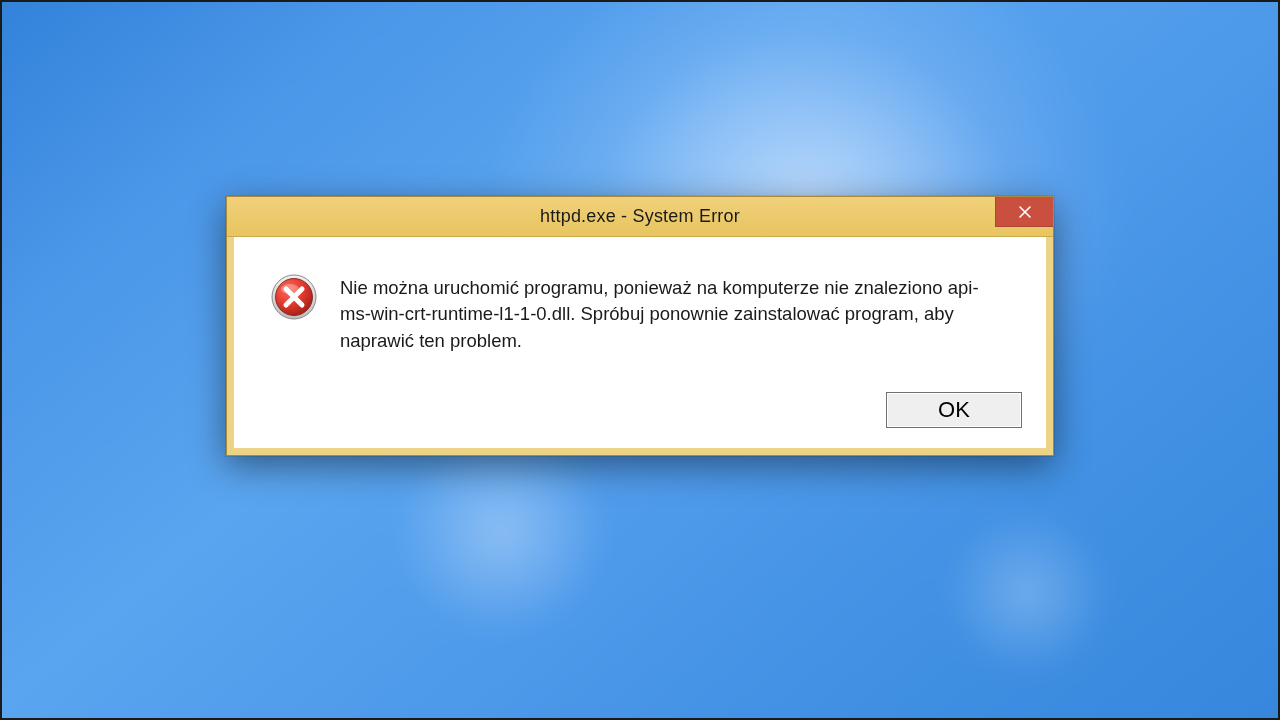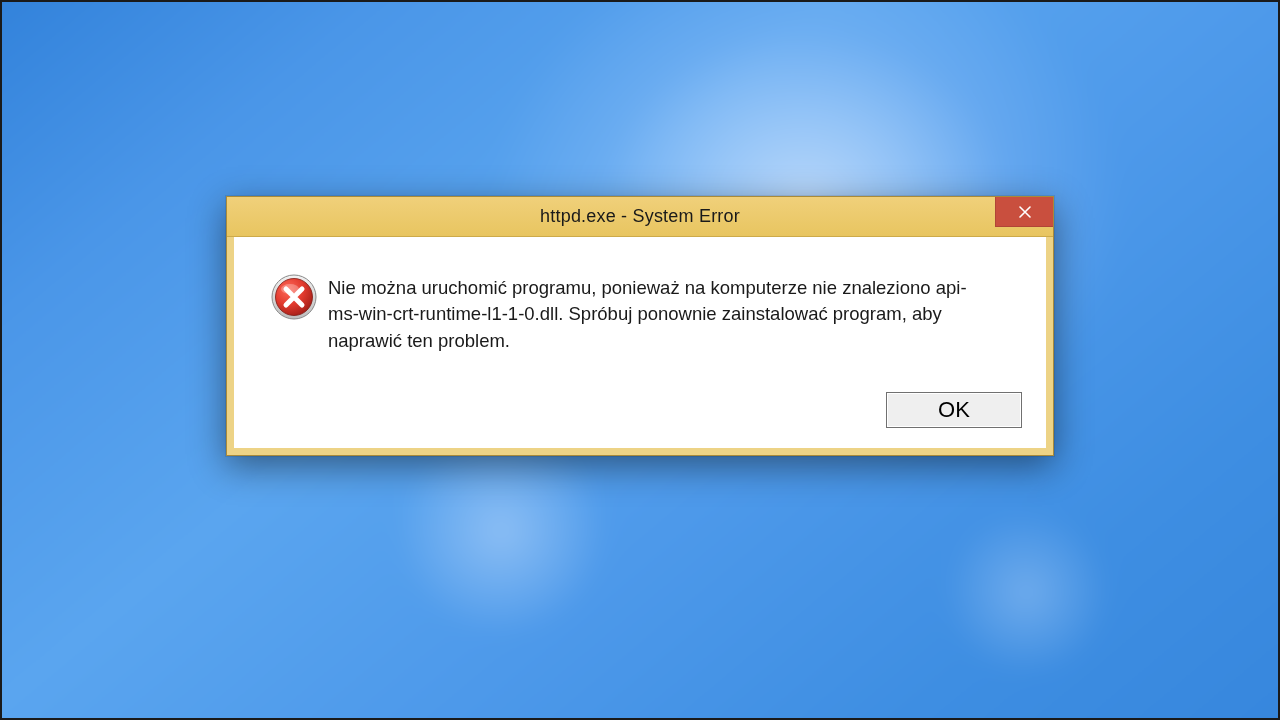--- a/index.html
+++ b/index.html
@@ -62,21 +62,21 @@
       justify-content: center;
       cursor: pointer;
       border-left: 1px solid rgba(0,0,0,0.12);
       border-bottom: 1px solid rgba(0,0,0,0.12);
     }
     .close-btn svg { width: 12px; height: 12px; display: block; }
     .dialog-body {
       background: #ffffff;
       padding: 34px 36px 24px 36px;
       display: flex;
-      gap: 10px;
+      gap: 22px;
       align-items: flex-start;
       border: 7px solid #edd386;
       border-top: none;
       border-bottom: none;
     }
     .error-icon {
       width: 48px; height: 48px; flex-shrink: 0;
       margin-top: 2px;
     }
     .error-icon svg { width: 48px; height: 48px; display: block; }

